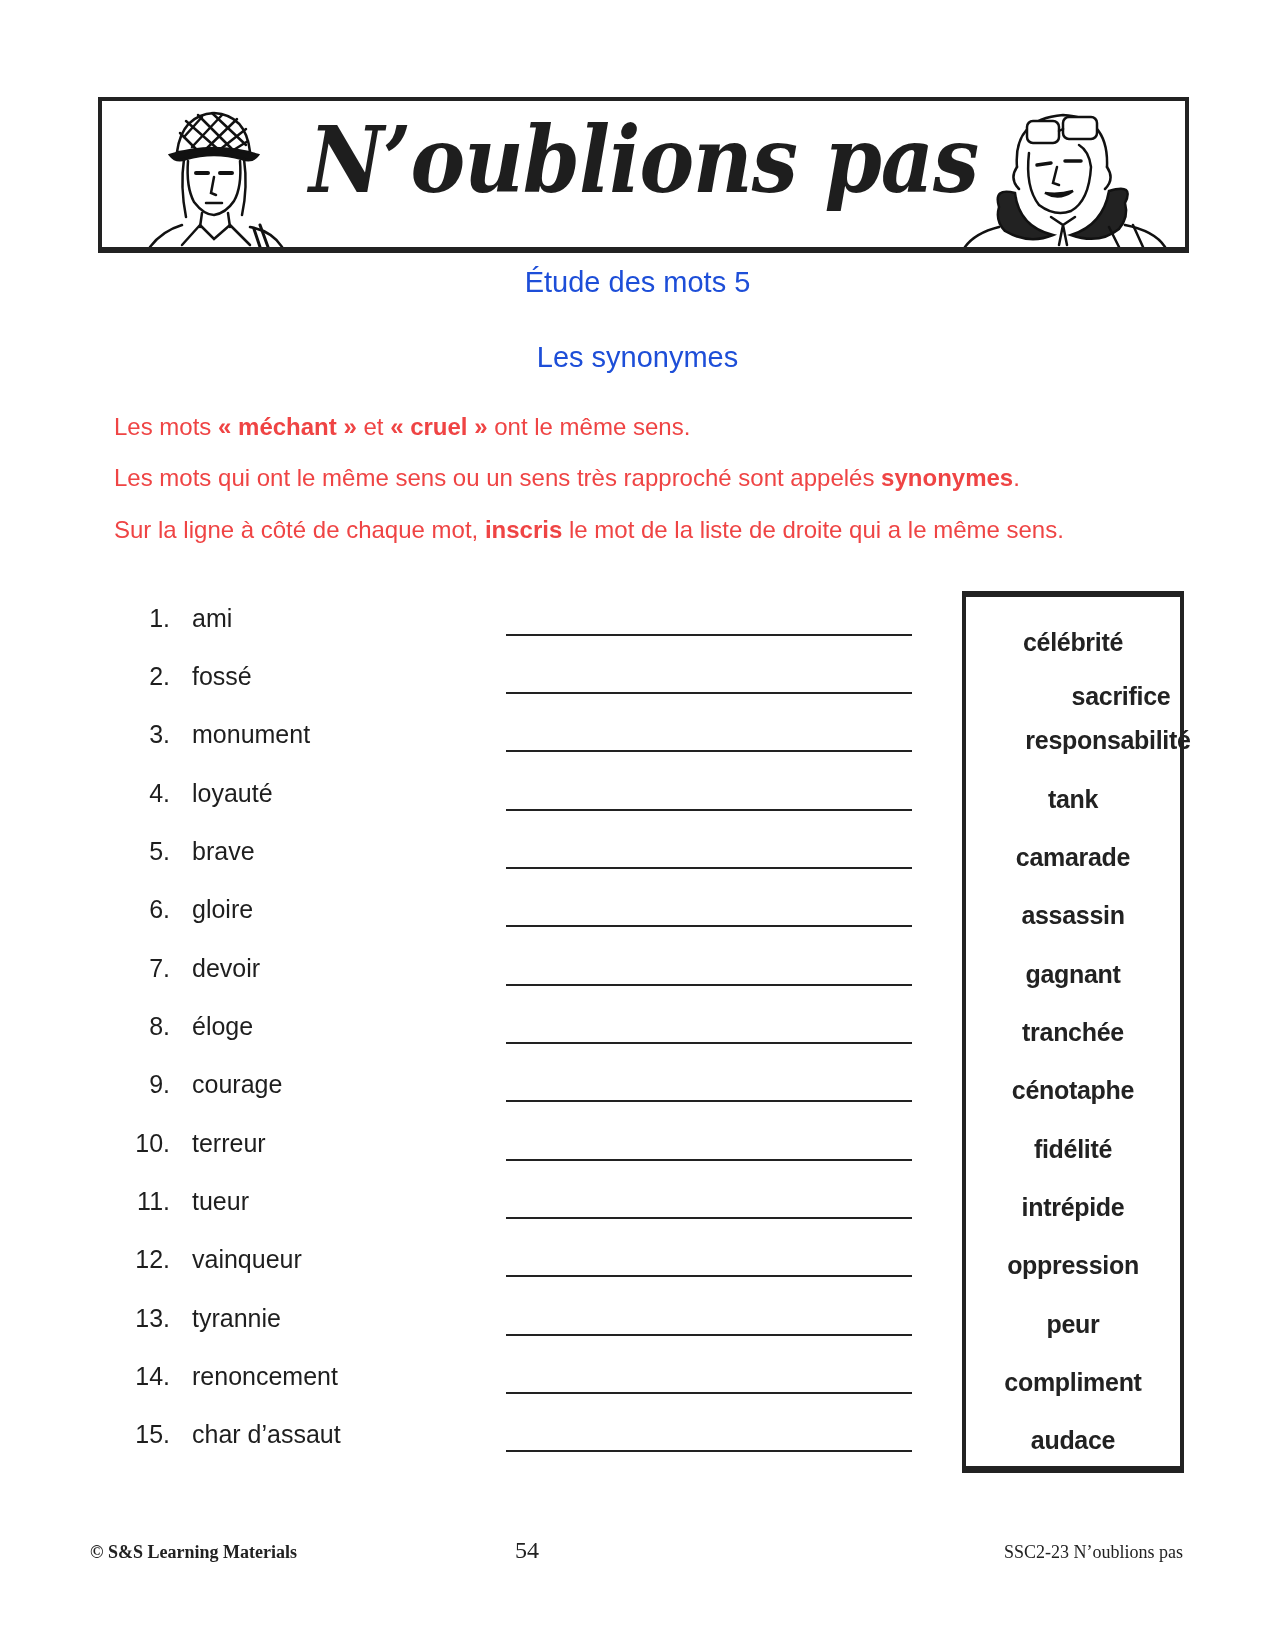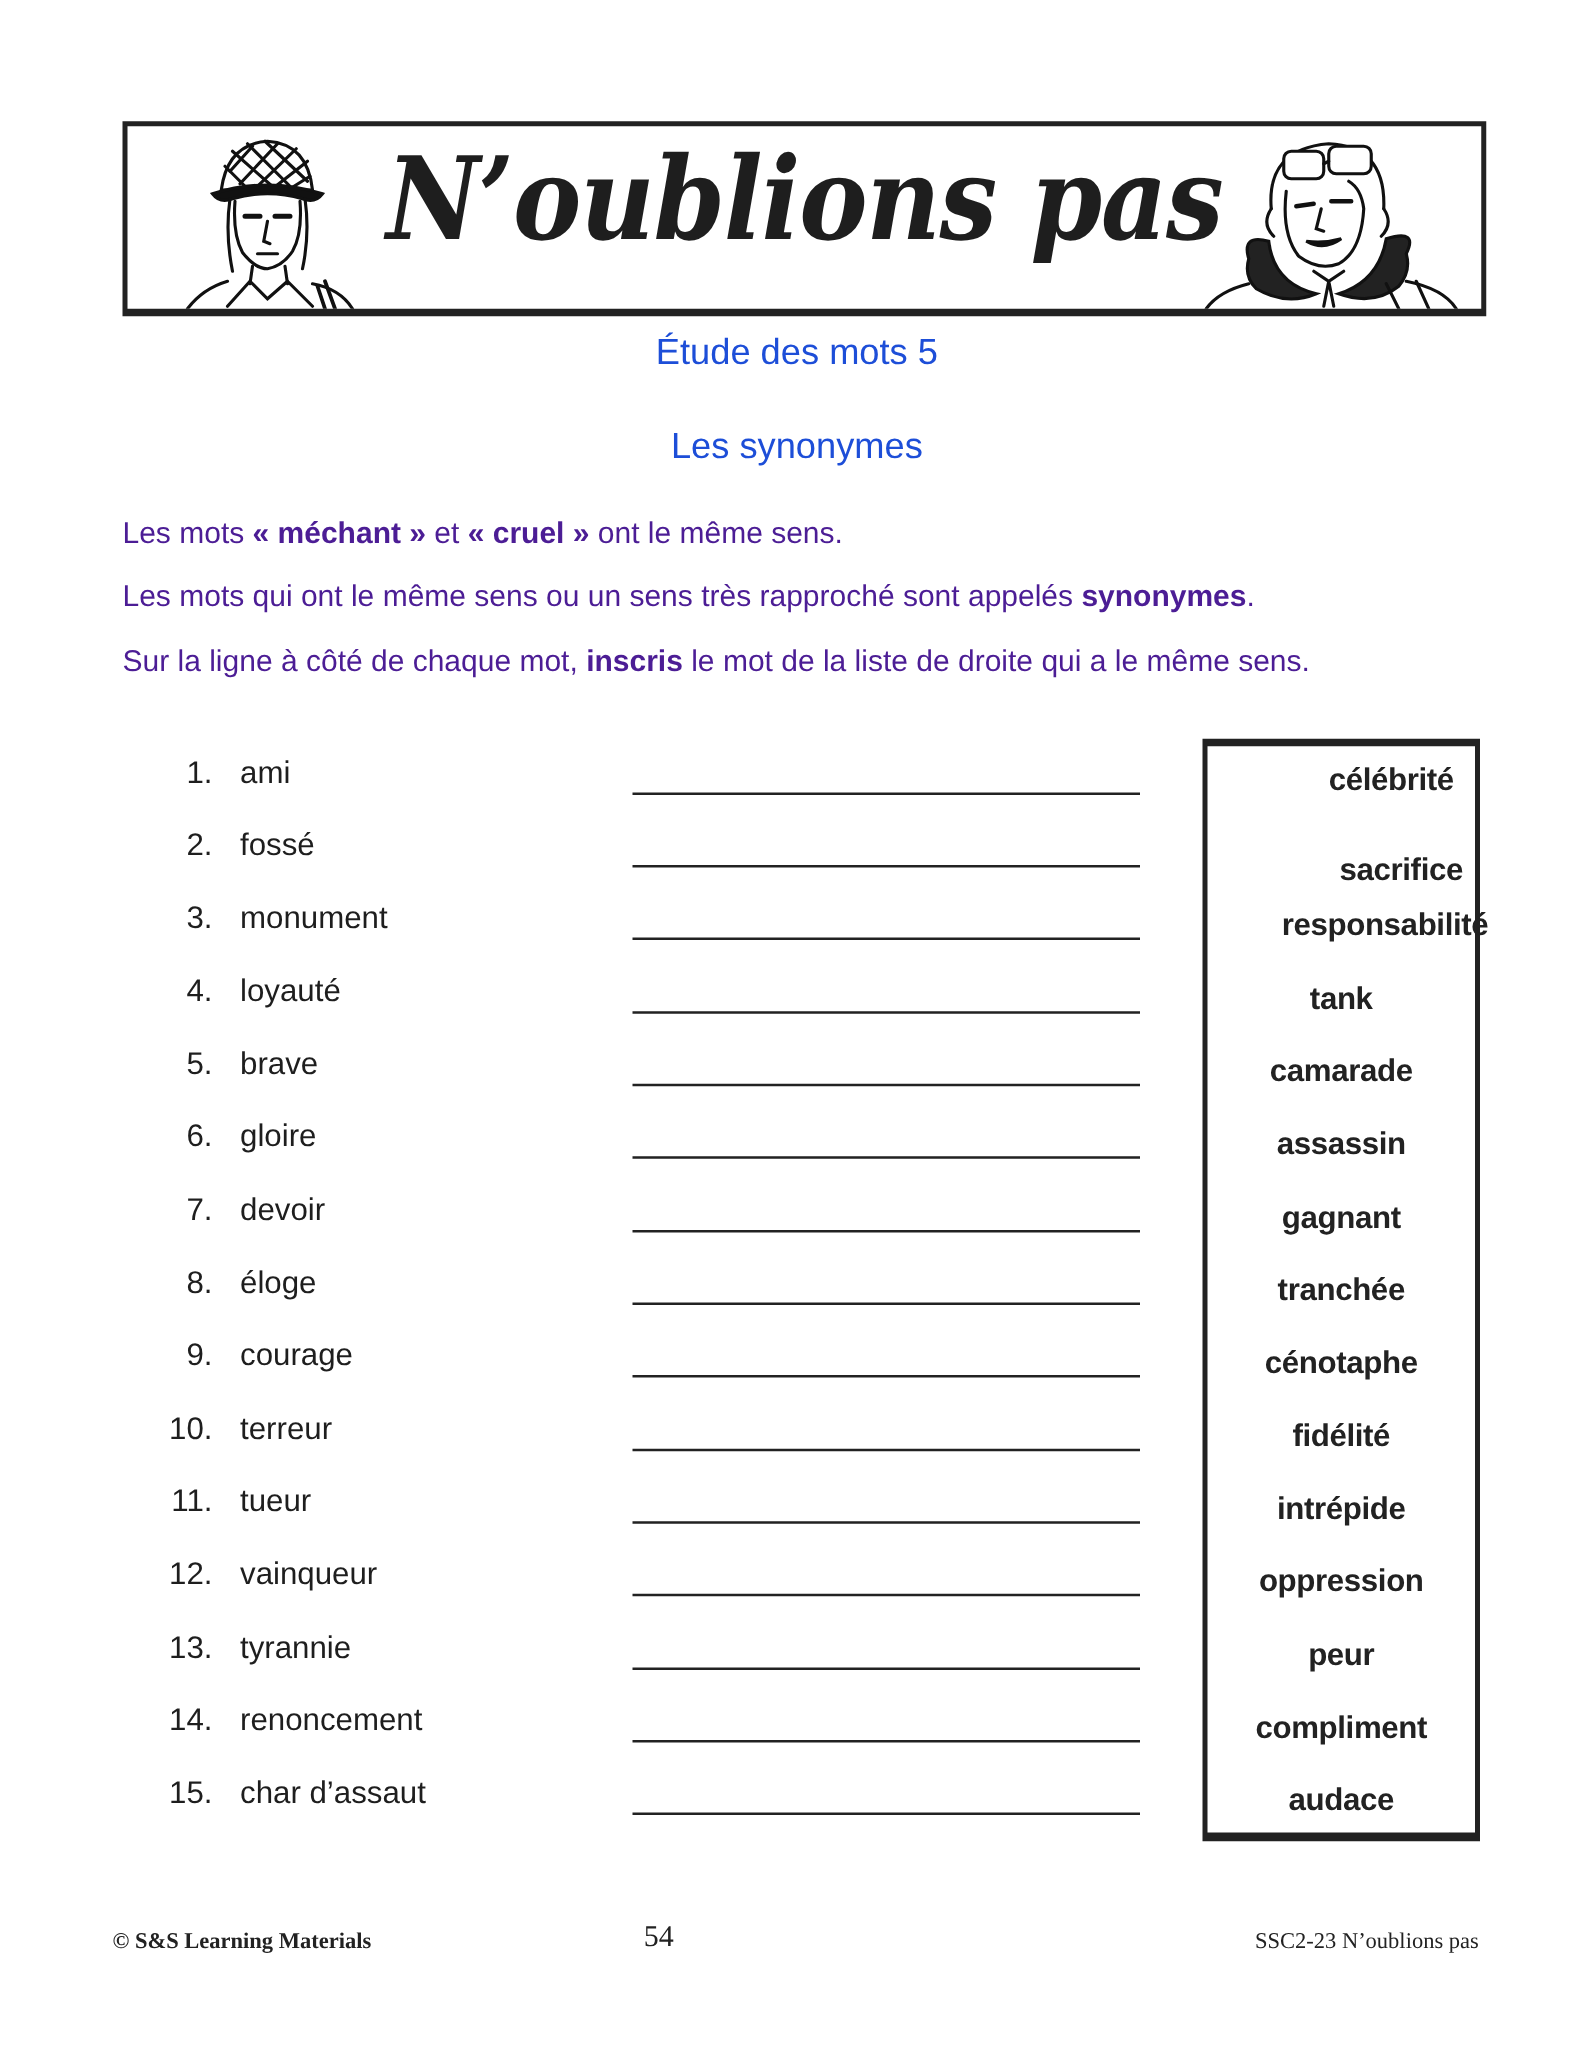--- a/index.html
+++ b/index.html
@@ -11,21 +11,21 @@
   .banner { left:98px; top:97px; width:1083px; height:146px;
             border:4px solid #222; border-bottom-width:6px; background:#fff; box-sizing:content-box; }
   .banner-title { left:0; right:0; top:18px; text-align:center;
             font-family:"DejaVu Serif", "Liberation Serif", serif; font-style:italic; font-weight:bold;
             font-size:82px; letter-spacing:-1px; color:#1e1e1e; line-height:1; transform:scaleY(1.12); }
   .illus-left { left:40px; top:6px; width:145px; height:140px; }
   .illus-right { left:857px; top:6px; width:210px; height:140px; }
 
   .subtitle { left:0; width:1275px; text-align:center; font-size:29px; font-weight:normal; color:#1d4ed8; }
 
-  .para { left:98px; width:1100px; font-size:24px; line-height:33px; color:#4c1d95; }
+  .para { left:114px; width:1100px; font-size:24px; line-height:33px; color:#ef4444; }
   .para b { font-weight:bold; }
 
   
   .row { left:0; width:960px; height:40px; }
   .row .num { position:absolute; right:790px; width:60px; text-align:right; font-size:25px; top:0; }
   .row .word { position:absolute; left:192px; font-size:25px; top:0; }
   .row .line { position:absolute; left:506px; width:406px; height:0; border-top:2px solid #222; top:30px; }
 
   
   .bank { left:962px; top:591px; width:214px; height:869px; border:4px solid #222; border-top-width:6px; border-bottom-width:7px; }
@@ -178,21 +178,21 @@
       <span class="line"></span>
     </div>
   <div class="abs row" style="top:1420px;">
       <span class="num">15.</span>
       <span class="word">char d’assaut</span>
       <span class="line"></span>
     </div>
 </div>
 
 <div class="abs bank">
-  <div class="bank-item" style="top:13px;padding-left:40px;">célébrité</div>
+  <div class="bank-item" style="top:31px;">célébrité</div>
   <div class="bank-item" style="top:85px;margin-left:48px;">sacrifice</div>
   <div class="bank-item" style="top:129px;padding-left:35px;">responsabilité</div>
   <div class="bank-item" style="top:188px;">tank</div>
   <div class="bank-item" style="top:246px;">camarade</div>
   <div class="bank-item" style="top:304px;">assassin</div>
   <div class="bank-item" style="top:363px;">gagnant</div>
   <div class="bank-item" style="top:421px;">tranchée</div>
   <div class="bank-item" style="top:479px;">cénotaphe</div>
   <div class="bank-item" style="top:538px;">fidélité</div>
   <div class="bank-item" style="top:596px;">intrépide</div>

